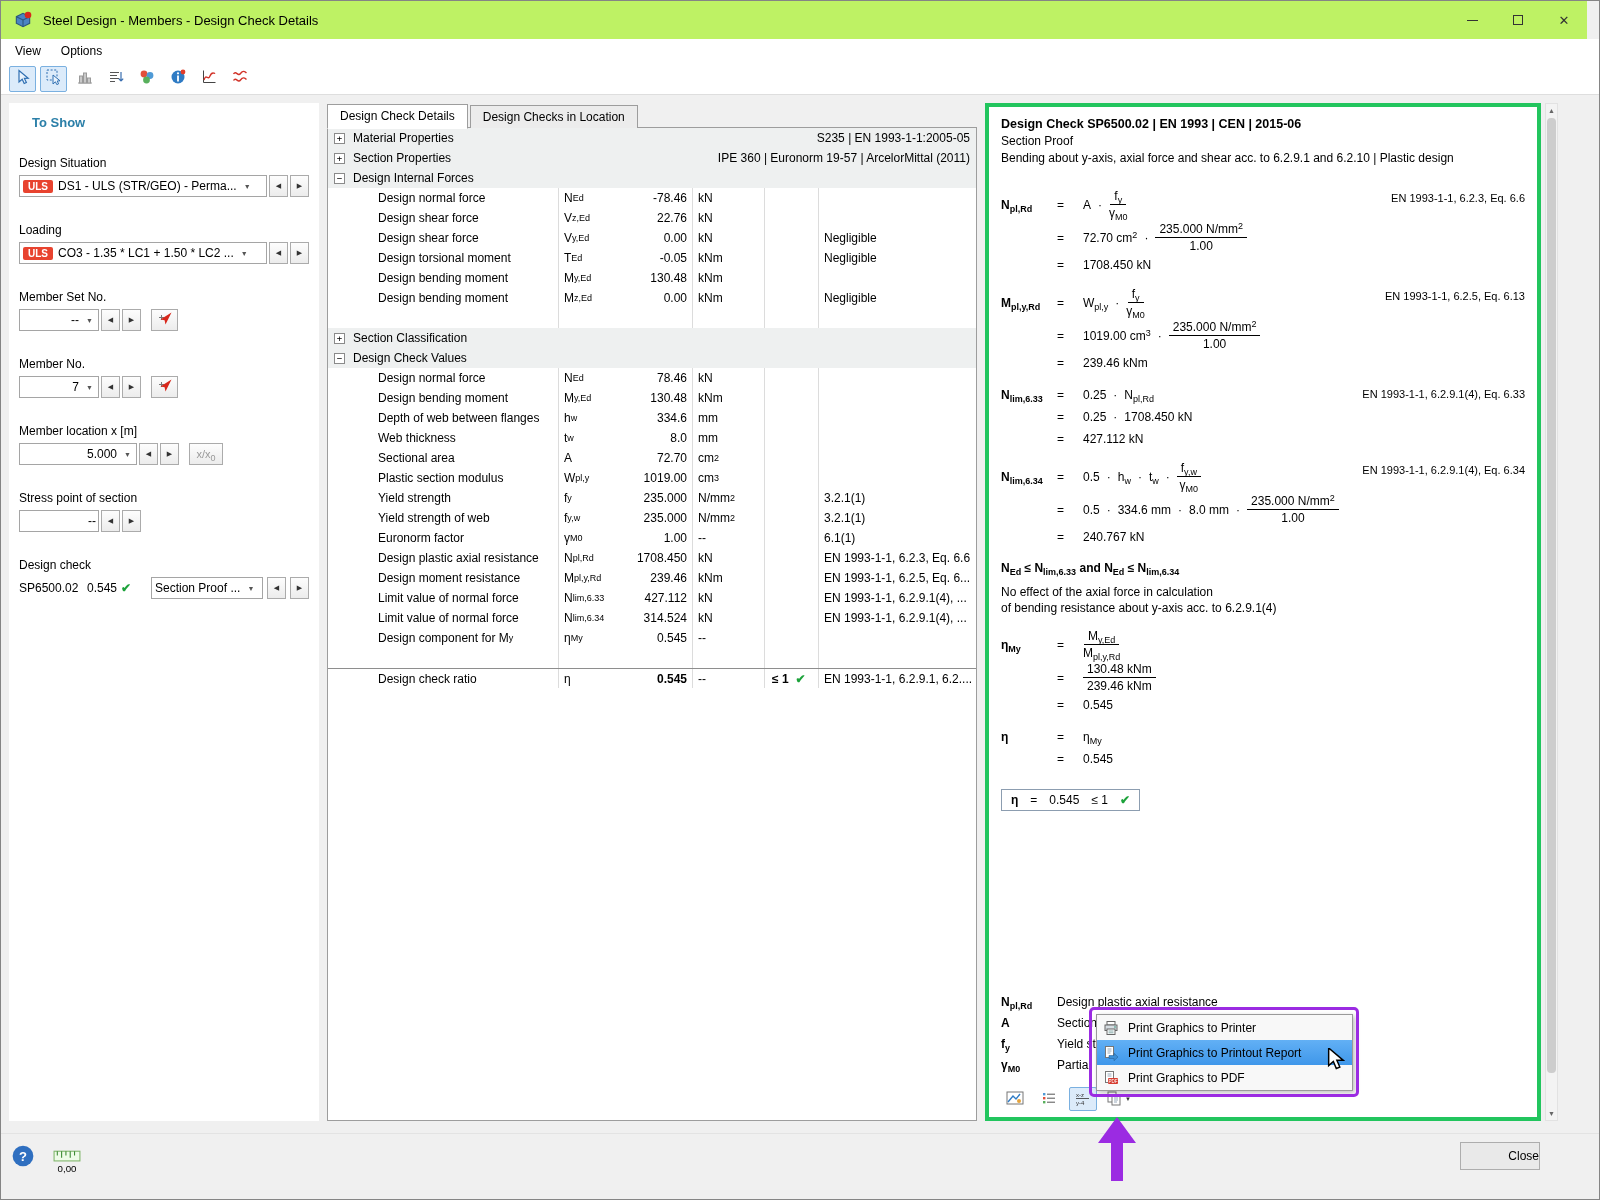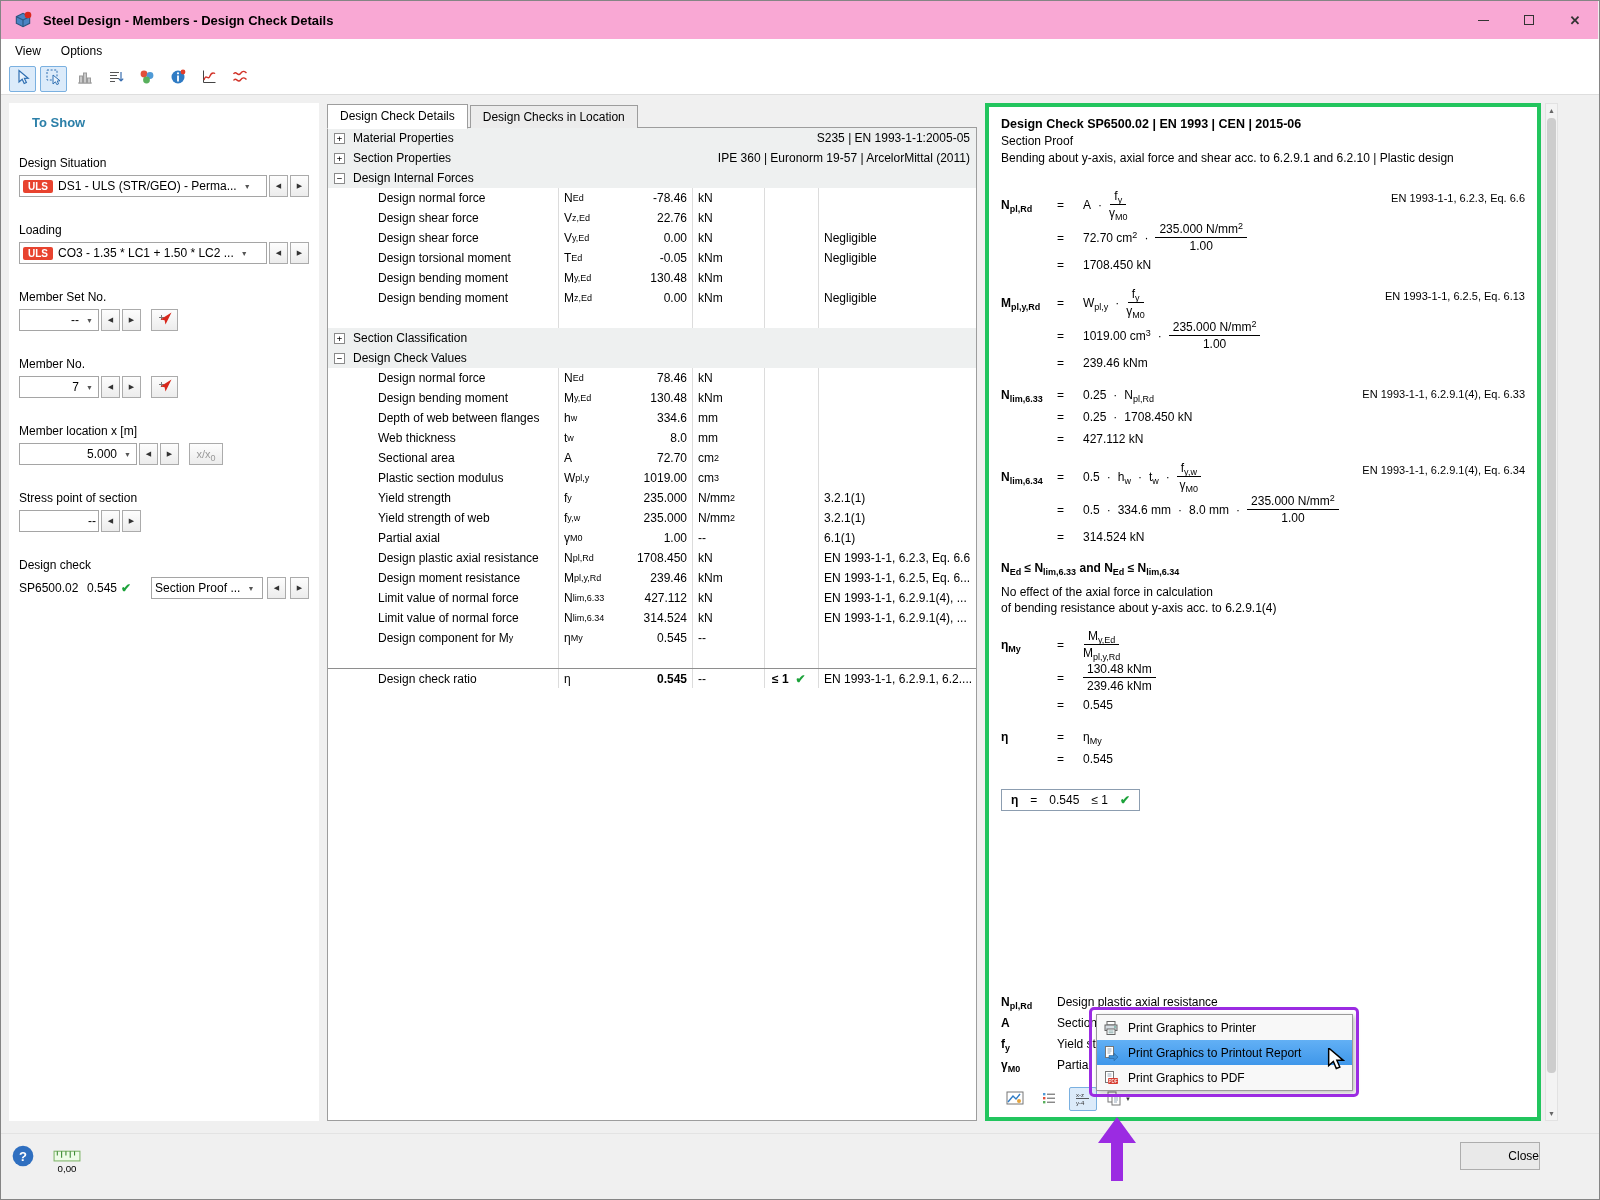--- a/index.html
+++ b/index.html
@@ -4,21 +4,21 @@
 <style>
   * { box-sizing: border-box; margin: 0; padding: 0; }
   html, body { width: 1600px; height: 1200px; }
   body { font-family: "Liberation Sans", sans-serif; font-size: 12px; color: #000; background: #e8e8e8; }
   sub { font-size: 9px; vertical-align: -3px; line-height: 0; }
   sup { font-size: 9px; vertical-align: 4px; line-height: 0; }
 
   .screen { position: relative; width: 1600px; height: 1200px; background: #f0f0f0; border: 1px solid #858585; overflow: hidden; }
 
   
-  .titlebar { position: absolute; top: 0; left: 0; right: 1px; height: 38px; background: #f9a8d4; display: flex; align-items: center; font-weight: bold; }
+  .titlebar { position: absolute; top: 0; left: 0; right: 12px; height: 38px; background: #bef264; display: flex; align-items: center; }
   .app-icon { width: 20px; height: 20px; margin-left: 12px; flex: none; }
   .title-text { margin-left: 10px; font-size: 13px; }
   .win-controls { margin-left: auto; display: flex; height: 100%; }
   .win-btn { width: 46px; display: flex; align-items: center; justify-content: center; color: #333; }
   .glyph-min { width: 11px; height: 1px; background: #333; display: inline-block; }
   .glyph-max { width: 10px; height: 10px; border: 1px solid #333; display: inline-block; }
   .glyph-close { font-size: 13px; }
 
   
   .menubar { position: absolute; top: 38px; left: 0; right: 0; height: 24px; background: #fff; display: flex; align-items: center; padding-left: 4px; }
@@ -454,21 +454,21 @@
             </div>
             <div class="t-grid">
               <span class="c c-desc">Yield strength of web</span>
               <span class="c c-sym">f<sub>y,w</sub></span>
               <span class="c c-val">235.000</span>
               <span class="c c-unit">N/mm<sup>2</sup></span>
               <span class="c c-limit"></span>
               <span class="c c-note">3.2.1(1)</span>
             </div>
             <div class="t-grid">
-              <span class="c c-desc">Partial axial</span>
+              <span class="c c-desc">Euronorm factor</span>
               <span class="c c-sym">γ<sub>M0</sub></span>
               <span class="c c-val">1.00</span>
               <span class="c c-unit">--</span>
               <span class="c c-limit"></span>
               <span class="c c-note">6.1(1)</span>
             </div>
             <div class="t-grid">
               <span class="c c-desc">Design plastic axial resistance</span>
               <span class="c c-sym">N<sub>pl,Rd</sub></span>
               <span class="c c-val">1708.450</span>
@@ -642,21 +642,21 @@
                 <span class="tok">8.0 mm</span>
                 <span class="op">·</span>
                 <span class="frac">
                   <span class="num">235.000 N/mm<sup>2</sup></span>
                   <span class="den">1.00</span>
                 </span>
               </div>
               <div class="frm-line">
                 <span class="frm-lhs"></span>
                 <span class="frm-eq">=</span>
-                <span class="tok">314.524 kN</span>
+                <span class="tok">240.767 kN</span>
               </div>
             </div>
           </div>
         <div class="condition">N<sub>Ed</sub> ≤ N<sub>lim,6.33</sub> and N<sub>Ed</sub> ≤ N<sub>lim,6.34</sub></div>
         <div class="note">No effect of the axial force in calculation</div>
         <div class="note">of bending resistance about y-axis acc. to 6.2.9.1(4)</div>
         <div class="eta-blocks">
             <div class="frm-block">
               <div class="frm-line">
                 <span class="frm-lhs">η<sub>My</sub></span>

